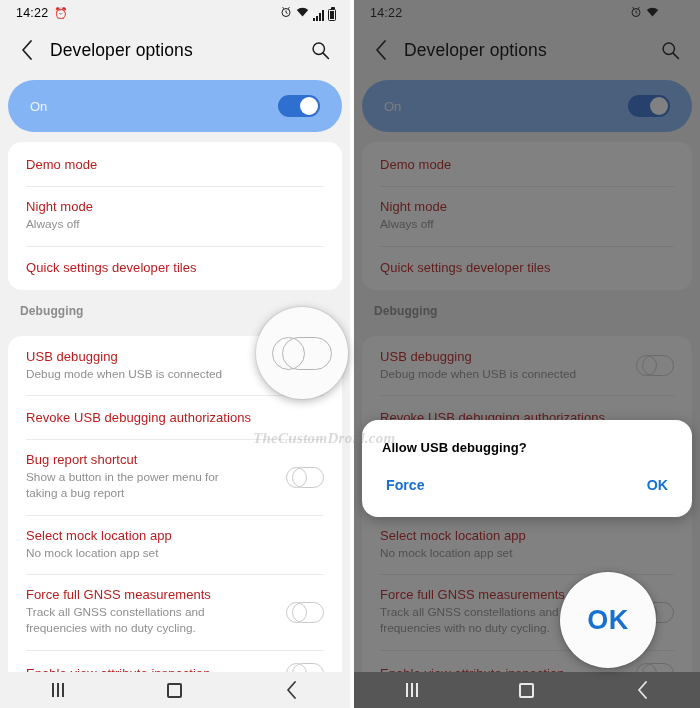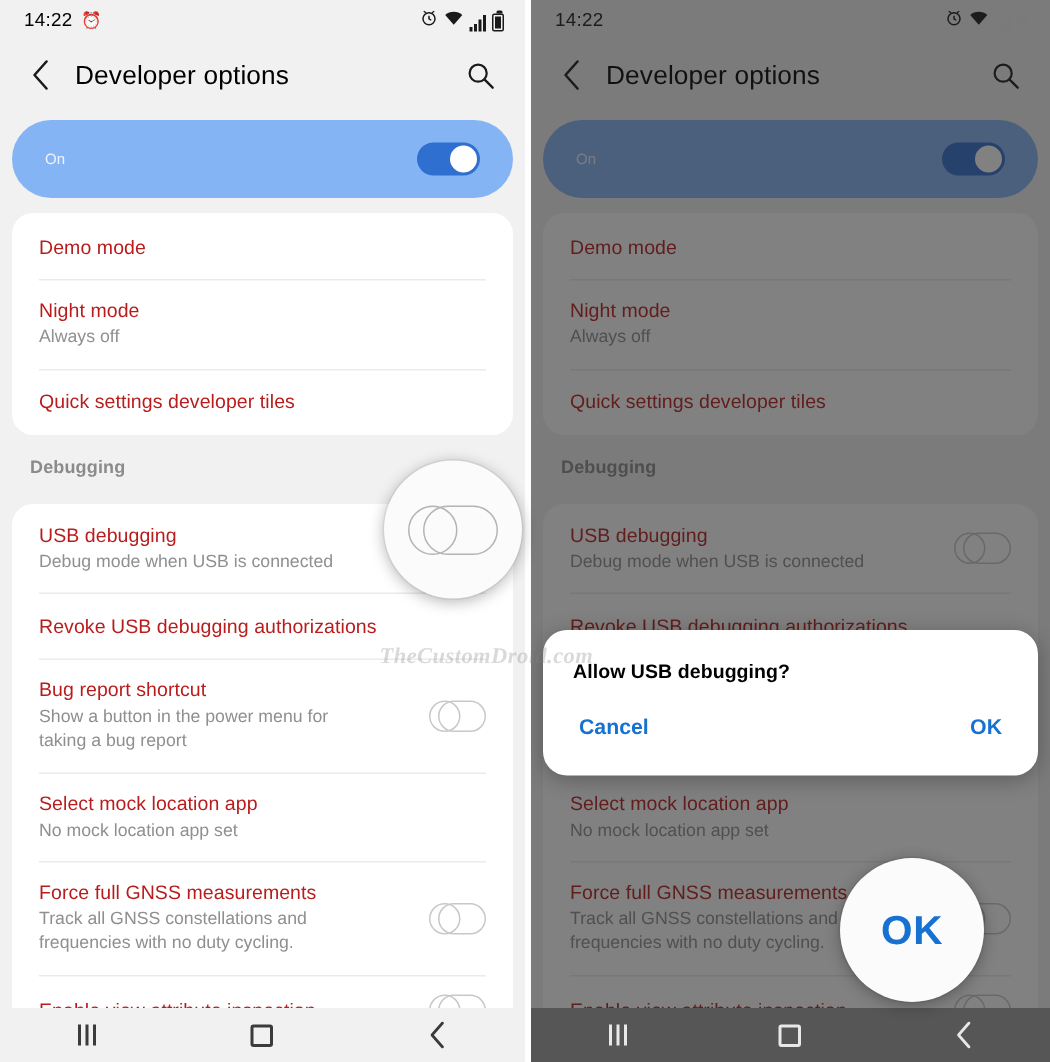--- a/index.html
+++ b/index.html
@@ -50,21 +50,21 @@
   .appbar .back { width: 26px; height: 34px; display: flex; align-items: center; justify-content: center; }
   .appbar .title { font-size: 17.5px; margin-left: 10px; letter-spacing: .1px; }
   .appbar .grow { flex: 1; }
   .appbar .srch { width: 28px; height: 30px; display:flex; align-items:center; justify-content:center; }
 
   
   .masterbar {
     margin: 6px 8px 0 8px; height: 52px; border-radius: 26px;
     display: flex; align-items: center; padding: 0 22px 0 22px;
   }
-  .masterbar .mlabel { font-size: 10px; flex: 1; }
+  .masterbar .mlabel { font-size: 13px; flex: 1; }
   .sw {
     position: relative; width: 42px; height: 22px; border-radius: 11px; flex: none;
   }
   .sw .knob { position: absolute; top: 2px; width: 18px; height: 18px; border-radius: 50%; }
   .sw.on .knob { right: 2px; }
 
   
   .card { margin: 10px 8px 0 8px; background: #fff; border-radius: 14px; overflow: hidden; }
   .row { position: relative; display: flex; align-items: center; padding: 13px 18px 13px 18px; min-height: 44px; }
   .row + .row:before {
@@ -423,21 +423,21 @@
           </div>
         </div>
       </div>
 
       <div class="dimlayer"></div>
     </div>
 
     <div class="dialog">
       <div class="dtitle">Allow USB debugging?</div>
       <div class="dacts">
-        <span class="dbtn">Cancel</span>
+        <span class="dbtn">Force</span>
         <span class="dgap"></span>
         <span class="dbtn">OK</span>
       </div>
     </div>
 
     <div class="navbar" style="background:#565656">
       <span class="nb">
           <span class="recents" style="--c:#e8e8e8">
             <i style="background:#e8e8e8"></i>
             <i style="background:#e8e8e8"></i>

